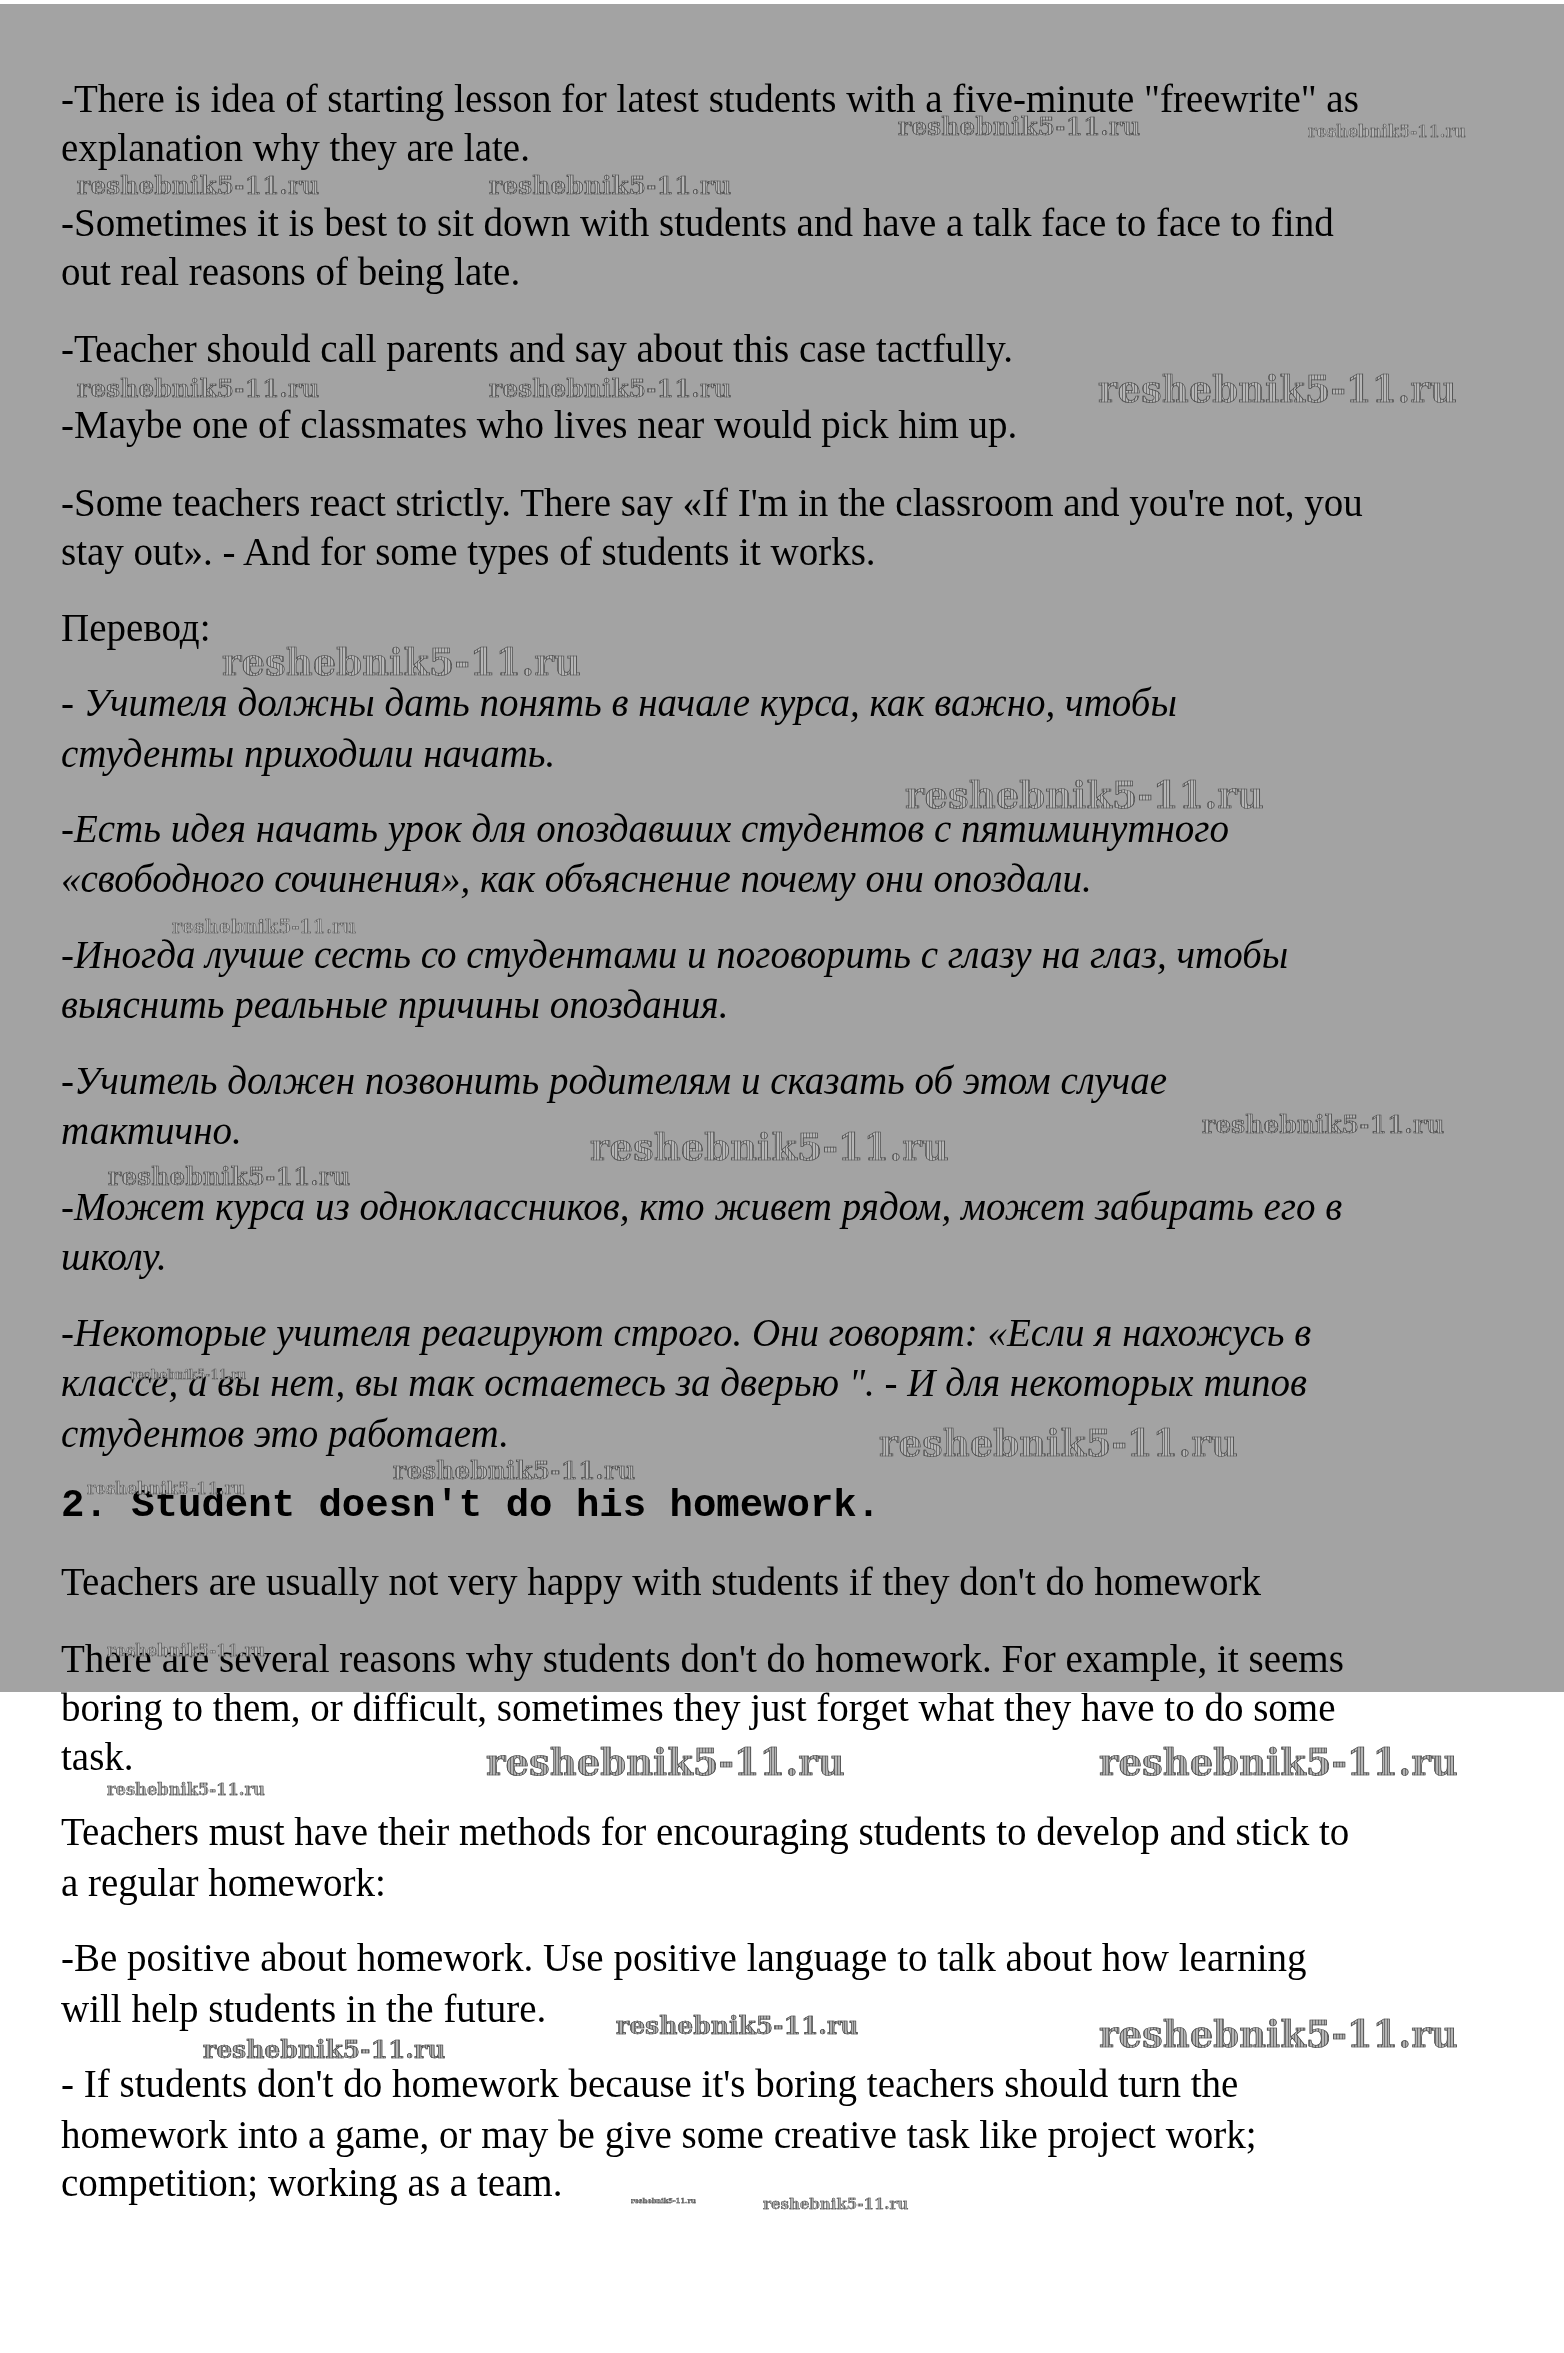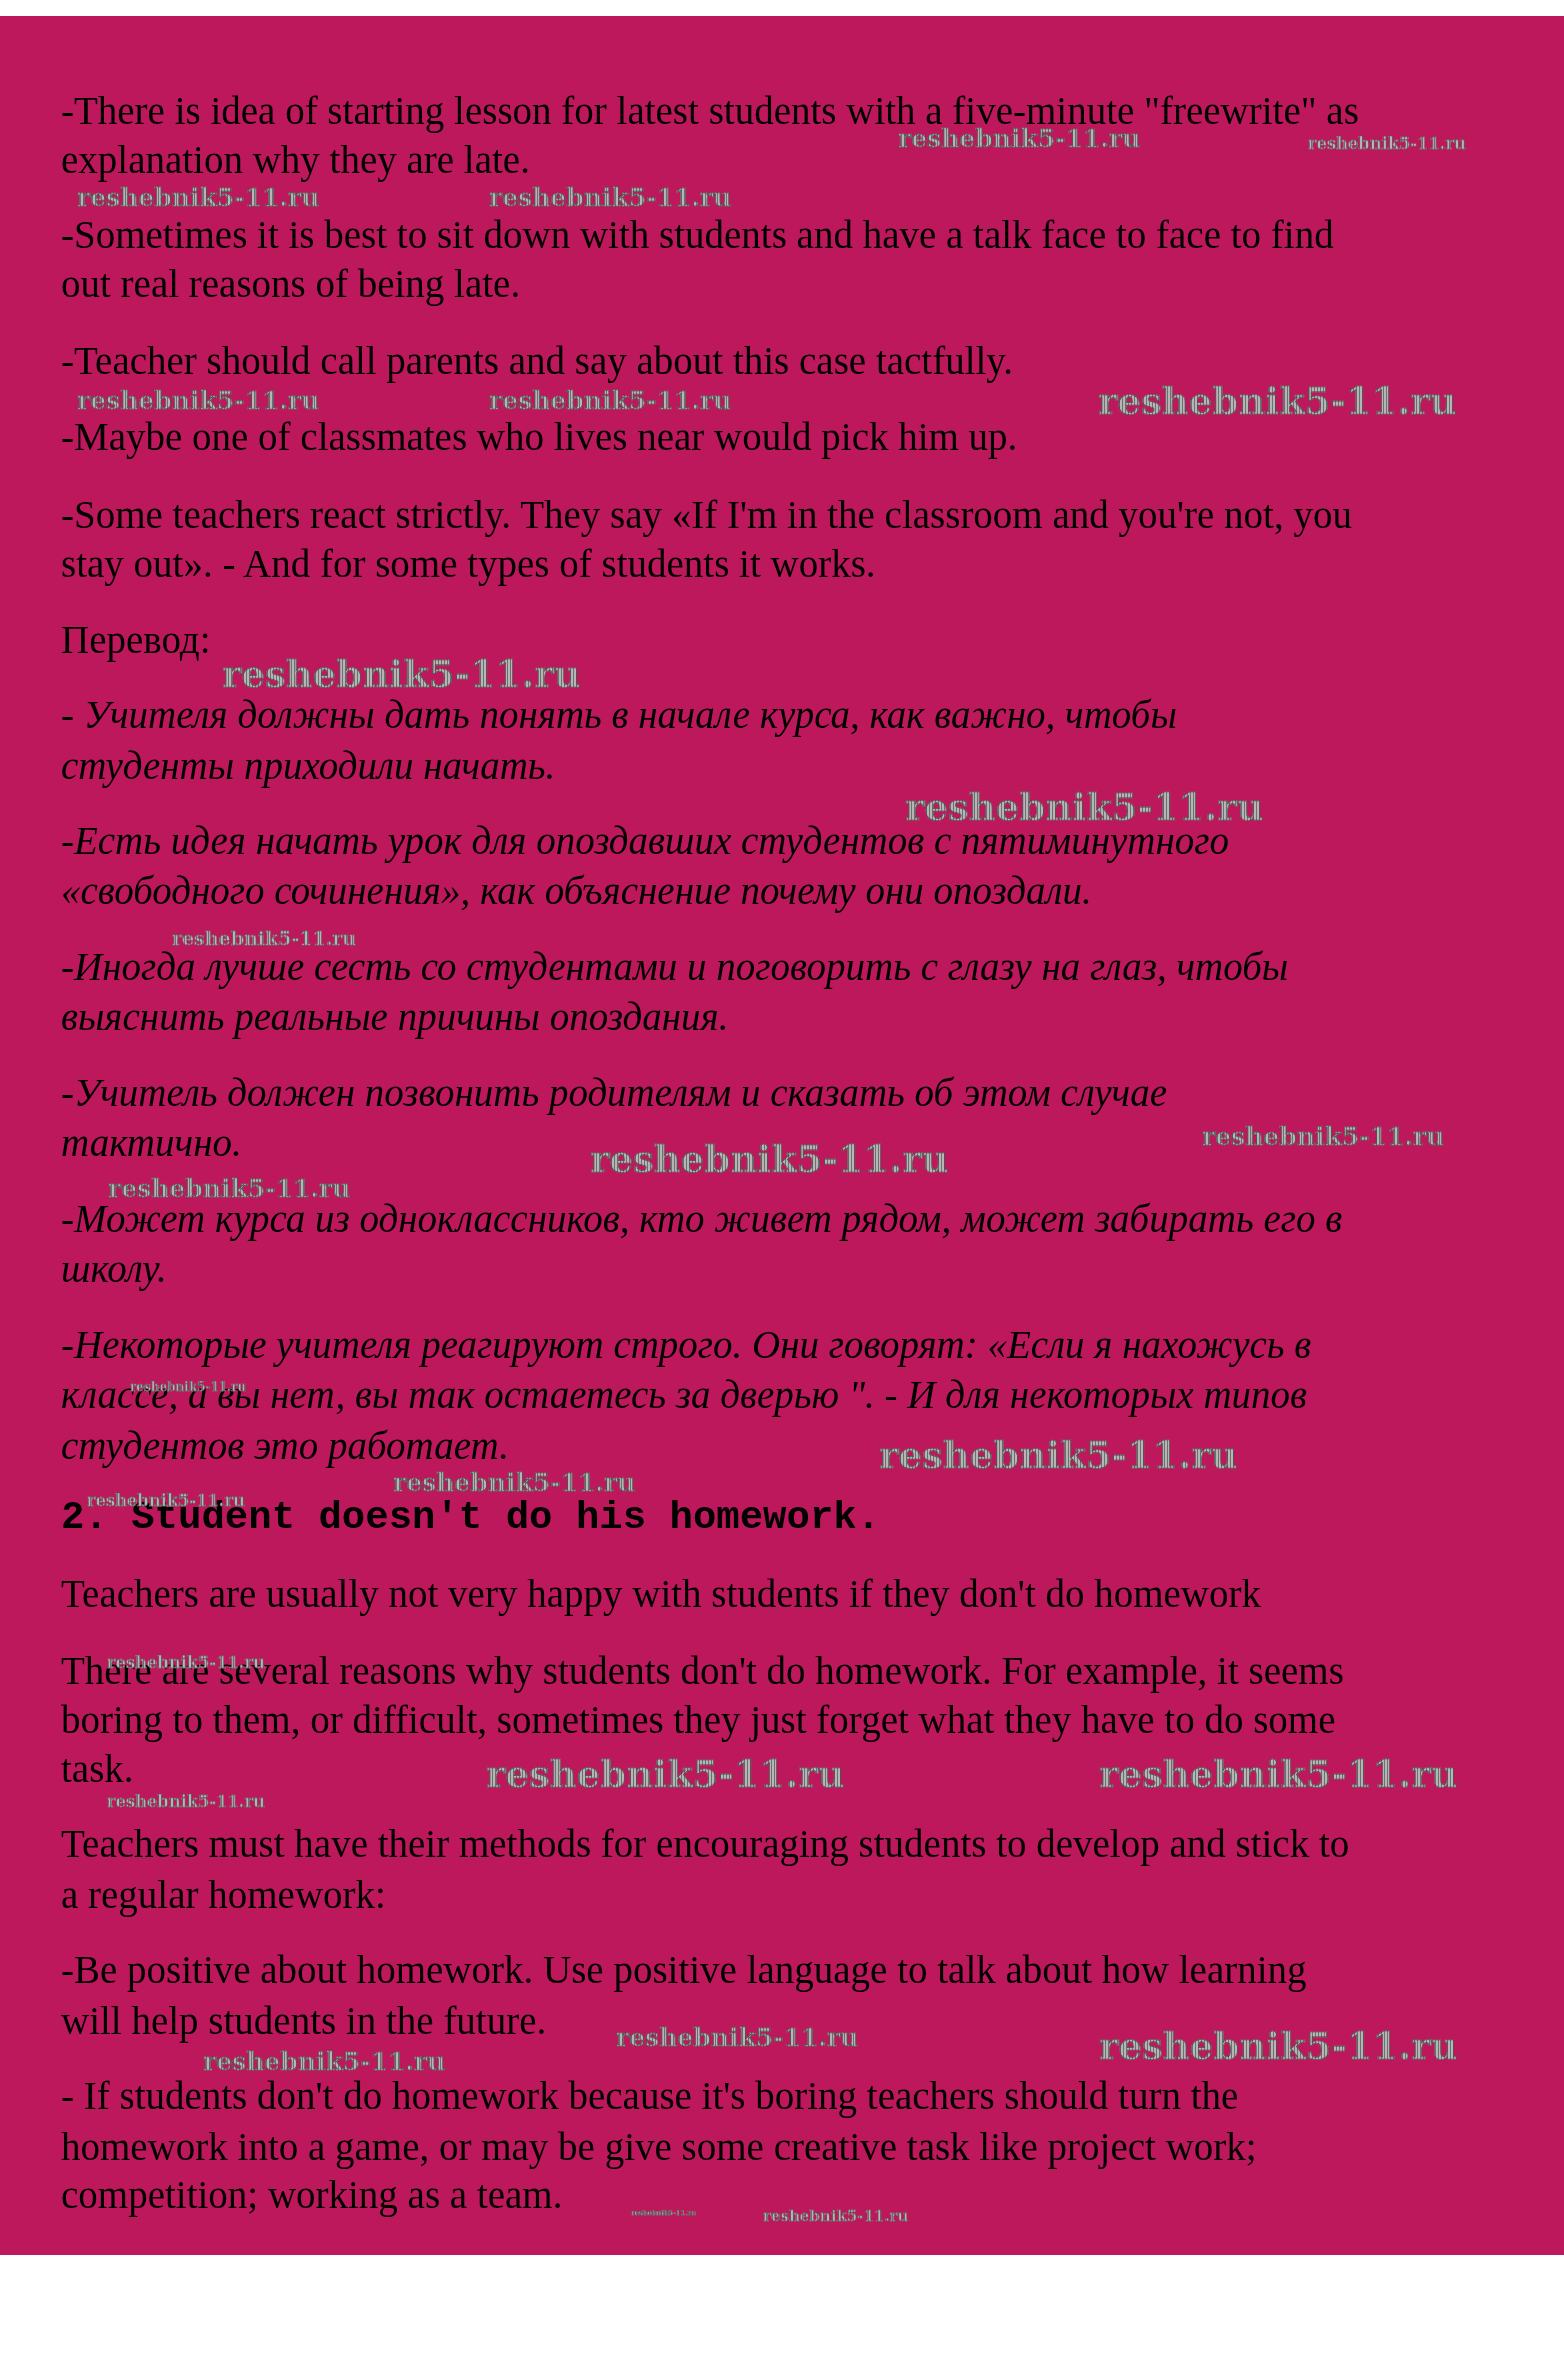--- a/index.html
+++ b/index.html
@@ -1,17 +1,17 @@
 <!DOCTYPE html>
 <html style="font-size:12px"><head>
 <meta charset="utf-8">
 <style>
   html, body { margin: 0; padding: 0; background: #ffffff; }
   body { width: 1565px; height: 2354px; position: relative; overflow: hidden; }
-  .page { position: absolute; left: 0; top: 16px; width: 1565px; height: 2239px; background: #be185d; }
+  .page { position: absolute; left: 0; top: 4px; width: 1565px; height: 1688px; background: #a3a3a3; }
   .line {
     position: absolute; left: 61px; margin: 0; white-space: nowrap;
     font-family: "Liberation Serif", "DejaVu Serif", serif;
     font-size: 39px; line-height: 44px; color: #000000;
     transform-origin: 0 50%;
   }
   .it { font-style: italic; }
   .bold { font-weight: bold; font-family: Liberation Mono, monospace; }
   .wm {
     position: absolute; white-space: nowrap;
@@ -29,21 +29,21 @@
 <body>
 
 <div class="page">
 
   <p class="line" style="top:73px;">-There is idea of starting lesson for latest students with a five-minute "freewrite" as</p>
   <p class="line" style="top:122px;">explanation why they are late.</p>
   <p class="line" style="top:197px;">-Sometimes it is best to sit down with students and have a talk face to face to find</p>
   <p class="line" style="top:246px;">out real reasons of being late.</p>
   <p class="line" style="top:323px;">-Teacher should call parents and say about this case tactfully.</p>
   <p class="line" style="top:399px;">-Maybe one of classmates who lives near would pick him up.</p>
-  <p class="line" style="top:477px;">-Some teachers react strictly. They say «If I'm in the classroom and you're not, you</p>
+  <p class="line" style="top:477px;">-Some teachers react strictly. There say «If I'm in the classroom and you're not, you</p>
   <p class="line" style="top:526px;">stay out». - And for some types of students it works.</p>
 
   <p class="line" style="top:602px;">Перевод:</p>
 
   <p class="line it" style="top:677px;font-family:Liberation Serif, serif;">- Учителя должны дать понять в начале курса, как важно, чтобы</p>
   <p class="line it" style="top:728px;">студенты приходили начать.</p>
   <p class="line it" style="top:803px;">-Есть идея начать урок для опоздавших студентов с пятиминутного</p>
   <p class="line it" style="top:853px;">«свободного сочинения», как объяснение почему они опоздали.</p>
   <p class="line it" style="top:929px;">-Иногда лучше сесть со студентами и поговорить с глазу на глаз, чтобы</p>
   <p class="line it" style="top:979px;">выяснить реальные причины опоздания.</p>

